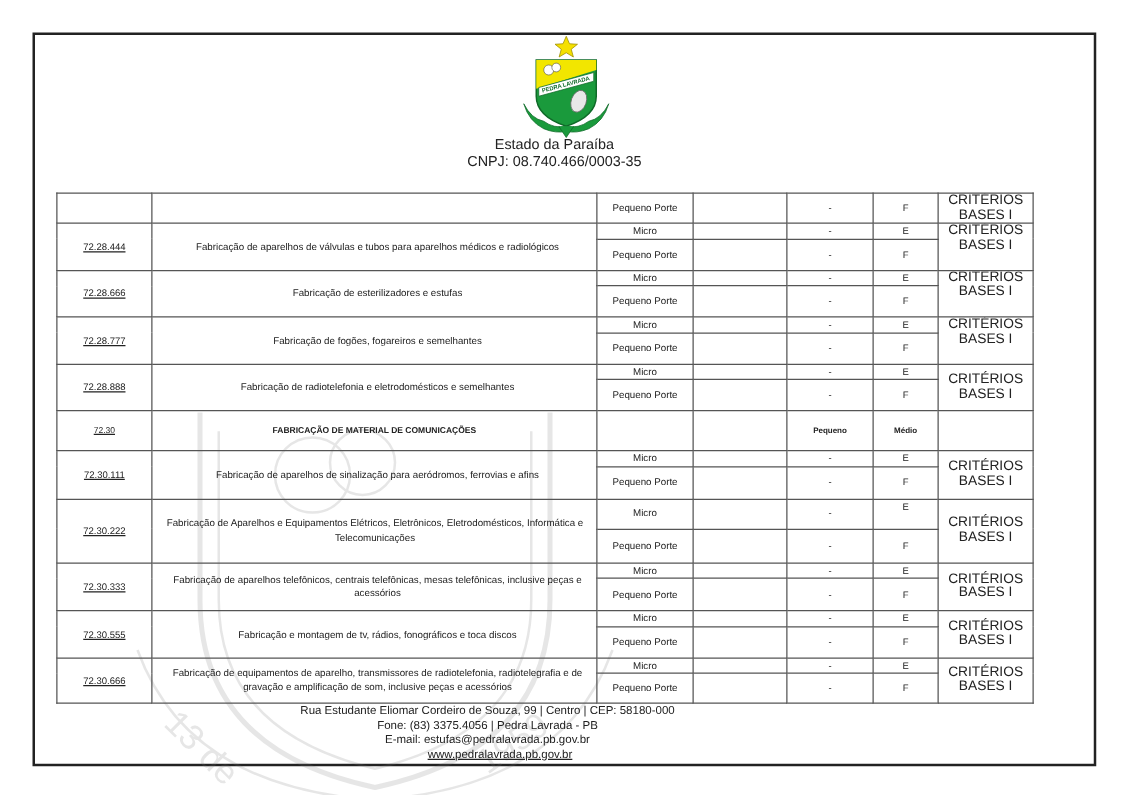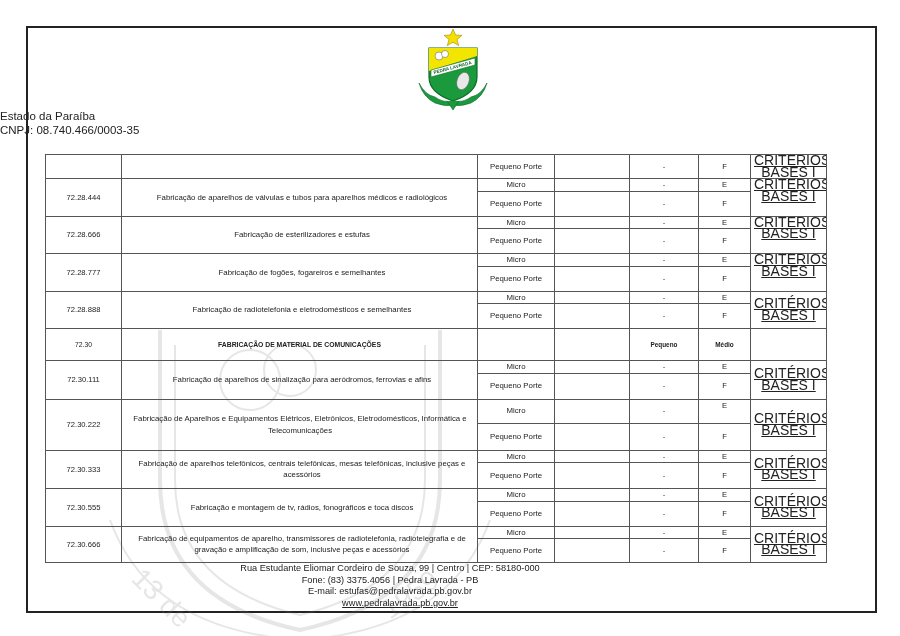--- a/index.html
+++ b/index.html
@@ -9,37 +9,37 @@
   .page-border {
     position: absolute; left: 26px; top: 26px; width: 851px; height: 587px;
     border: 2px solid #222; border-bottom-width: 2px;
   }
   .watermark {
     position: absolute; left: 90px; top: 300px; width: 420px; height: 340px;
     opacity: 0.18; pointer-events: none;
   }
   .logo { position: absolute; left: 413px; top: 27px; width: 80px; height: 84px; }
   .header-text {
-    position: absolute; left: 0; width: 887px; top: 110px; text-align: left;
+    position: absolute; left: 0; width: 887px; top: 110px; text-align: center;
     font-size: 11.5px; line-height: 13.5px; color: #222;
   }
 
   table.activities {
     position: absolute; left: 45px; top: 154px; width: 781px;
     border-collapse: collapse; table-layout: fixed;
     font-size: 7.6px; color: #222;
   }
   table.activities td {
     border: 1px solid #555; text-align: center; vertical-align: middle;
     padding: 0 3px; line-height: 11.5px; overflow: hidden;
   }
-  td.code { font-size: 7.6px; }
+  td.code { font-size: 7.6px; text-decoration: underline; }
   td.desc { text-align: left; padding-left: 8px !important; font-size: 7.8px; }
   td.size { font-weight: normal; font-size: 7.8px; line-height: 12px; }
-  td.crit { font-size: 14px; text-decoration: underline; }
+  td.crit { font-size: 11px; }
   td.hdr-bold { font-weight: bold; font-size: 6.8px; }
   td.hdr-small { font-weight: bold; font-size: 6.4px; }
   td.letter-top { vertical-align: top !important; }
 
   .footer {
     position: absolute; left: 0; width: 780px; top: 563px; text-align: center;
     font-size: 9.2px; line-height: 11.6px; color: #222;
   }
   .footer .web { text-decoration: underline; text-decoration-color: #222; padding-left: 20px; }
 </style>

